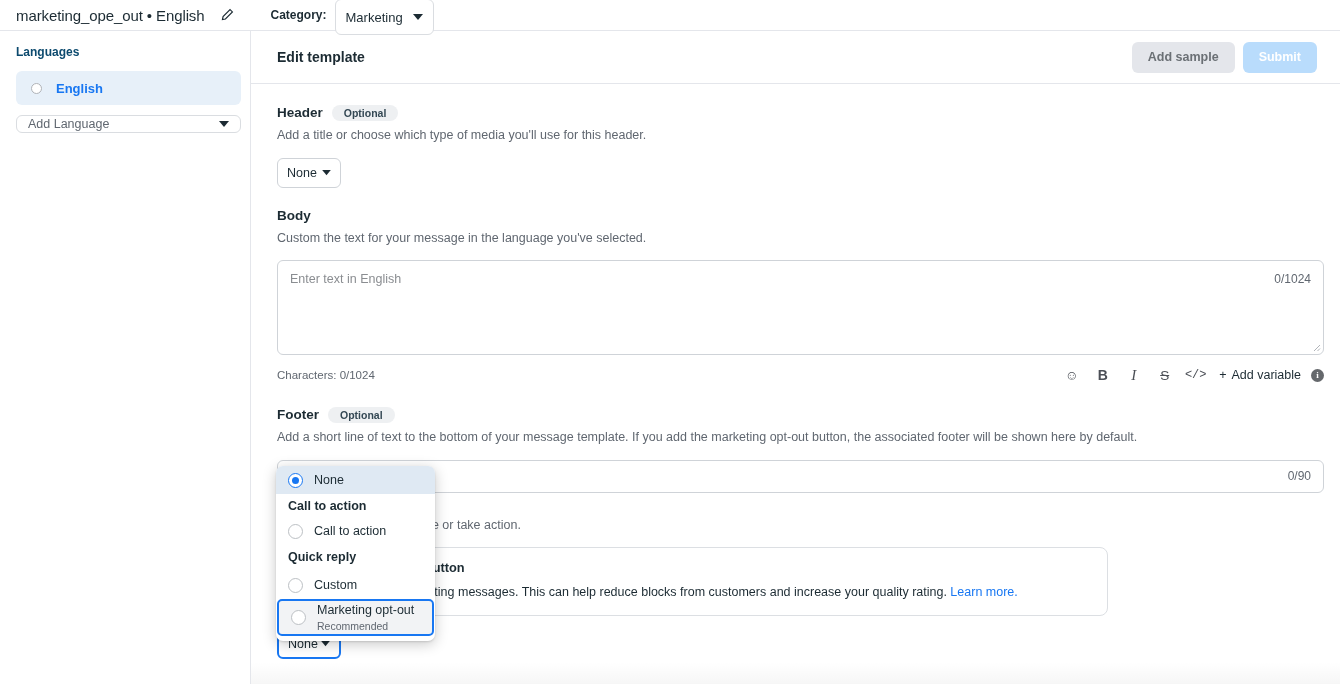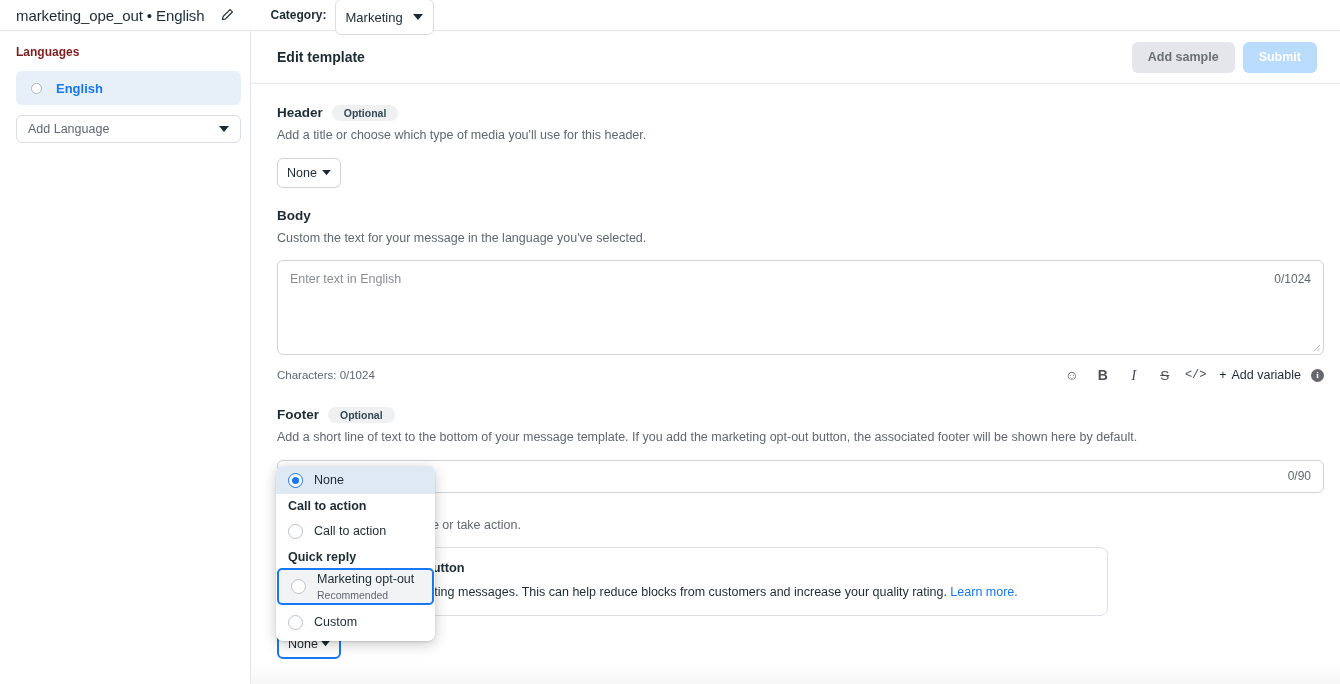--- a/index.html
+++ b/index.html
@@ -50,36 +50,36 @@
   }
   .sidebar {
     width: 251px; height: 654px;
     background: #ffffff;
     border-right: 1px solid #e4e6eb;
     border-top: 1px solid #e4e6eb;
     padding: 14px 11px 0 16px;
     flex: 0 0 251px;
   }
   .sb-heading {
-    font-size: 12px; font-weight: 700; color: #7f1d1d;
+    font-size: 12px; font-weight: 700; color: #0c4a6e;
     margin-bottom: 12px;
   }
   .lang-item {
     height: 34px; background: #e7f0f9; border-radius: 6px;
     display: flex; align-items: center; gap: 14px;
     padding: 0 15px; cursor: pointer;
     width: 225px;
   }
   .radio-sm {
     width: 11px; height: 11px; border-radius: 50%;
     border: 1px solid #b0b3b8; background: #fff; flex: 0 0 11px;
   }
   .lang-name { font-size: 13px; font-weight: 700; color: #1877f2; }
   .add-lang {
-    margin-top: 10px; width: 225px; height: 28px;
+    margin-top: 10px; width: 225px; height: 18px;
     border: 1px solid #dadde1; border-radius: 6px; background: #fff;
     display: flex; align-items: center; justify-content: space-between;
     padding: 0 11px; font-size: 12.5px; color: #606770; cursor: pointer;
   }
 
   
   .main {
     flex: 1 1 auto; height: 654px; position: relative;
     border-top: 1px solid #e4e6eb;
     background: #fff; overflow: hidden;
@@ -384,27 +384,27 @@
 
   <div class="menu-opt">
     <span class="radio"></span>
     <span class="opt-text">
       <span>Call to action</span>
     </span>
   </div>
 
   <div class="menu-group">Quick reply</div>
 
+  <div class="menu-opt" style="margin-top:3px;">
+    <span class="radio"></span>
+    <span class="opt-text">
+      <span>Custom</span>
+    </span>
+  </div>
+
   <div class="menu-opt hl">
     <span class="radio"></span>
     <span class="opt-text">
       <span>Marketing opt-out</span>
       <span class="opt-sub">Recommended</span>
     </span>
   </div>
-
-  <div class="menu-opt" style="margin-top:3px;">
-    <span class="radio"></span>
-    <span class="opt-text">
-      <span>Custom</span>
-    </span>
-  </div>
 </div>
 
 </body></html>

